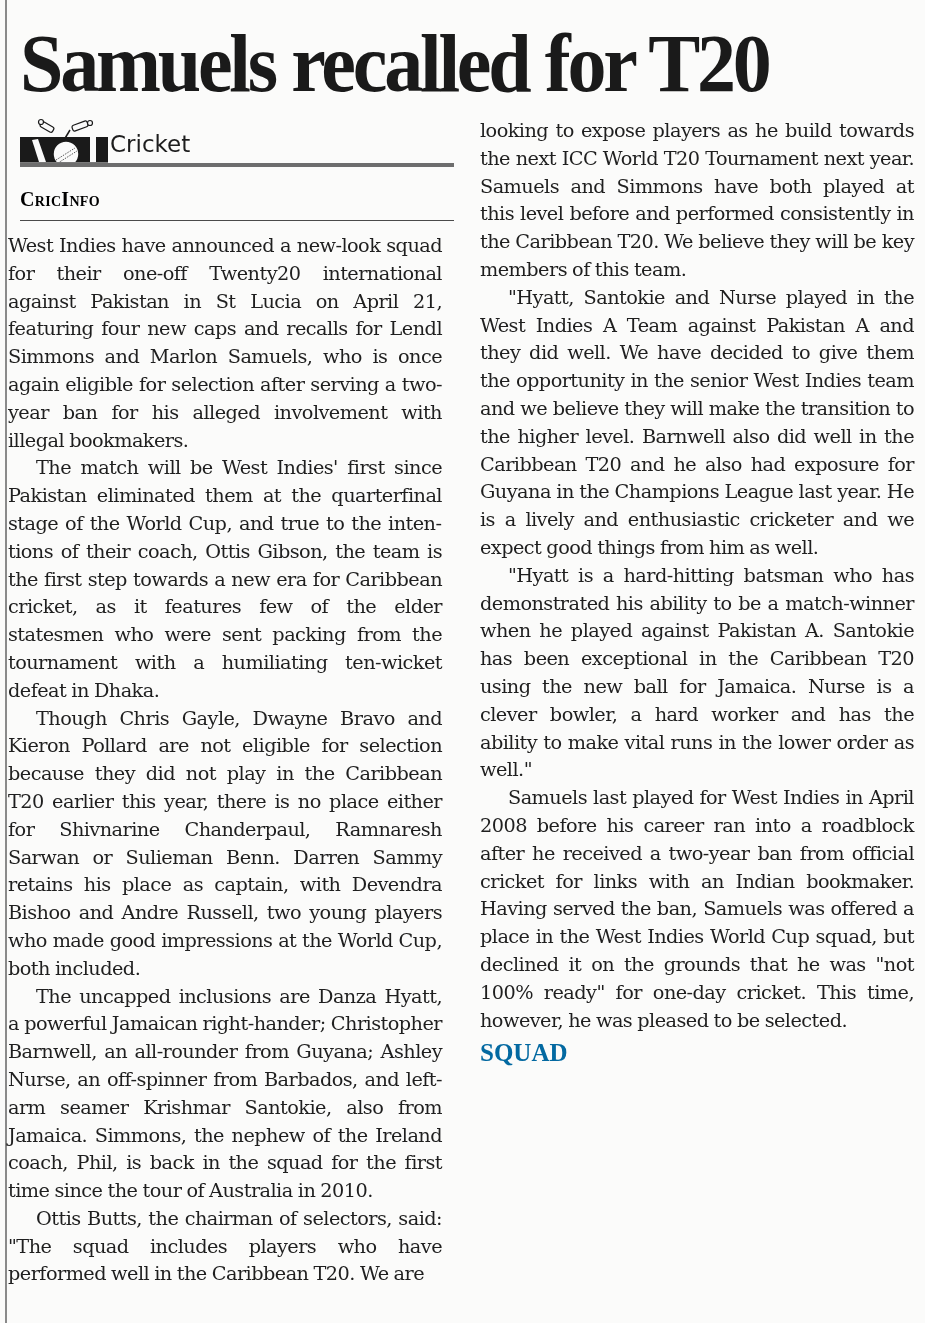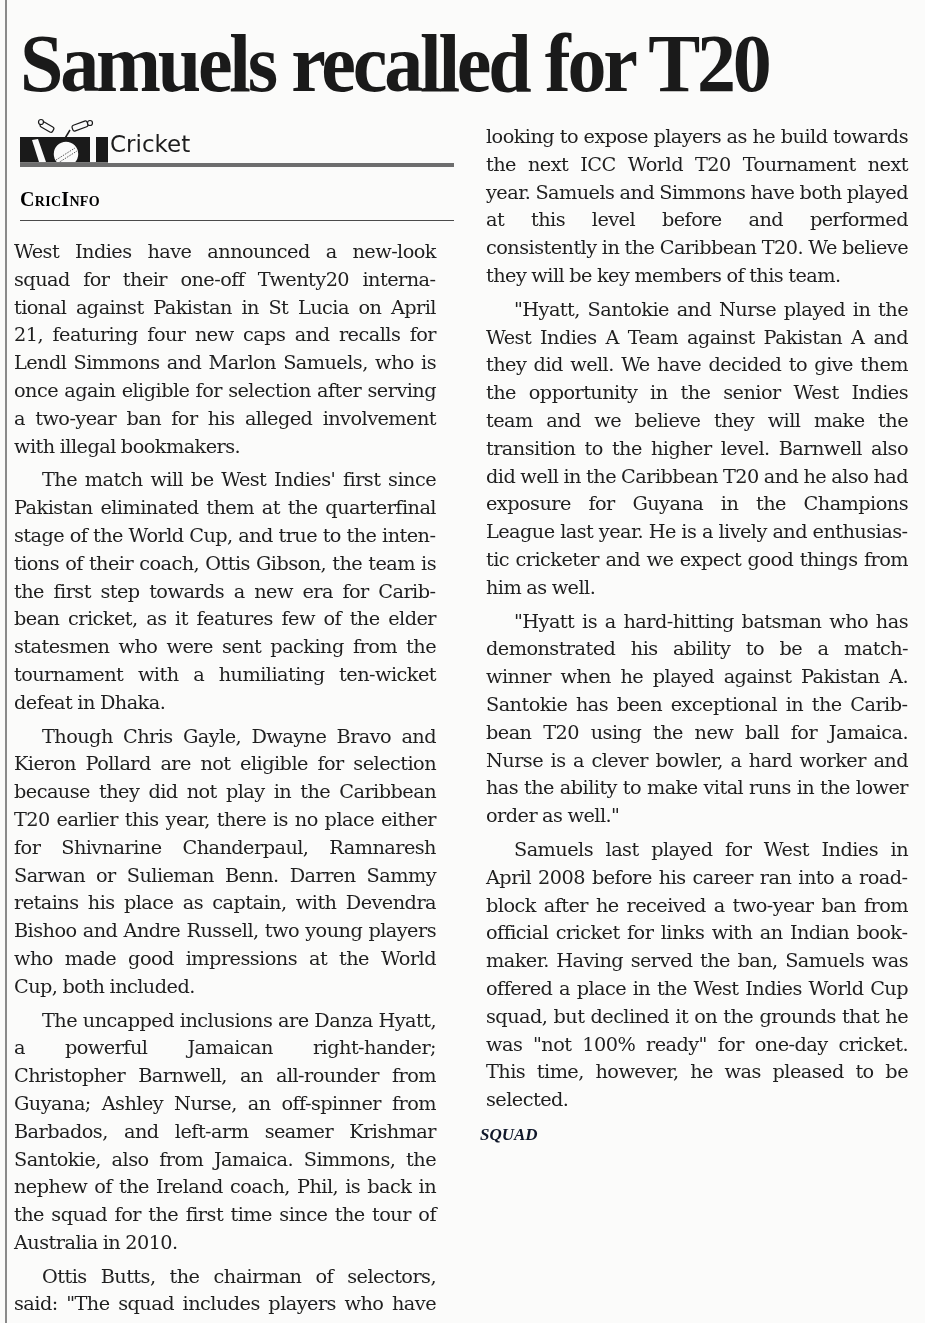--- a/index.html
+++ b/index.html
@@ -103,39 +103,38 @@
     left: 8px;
     top: 232px;
     width: 434px;
   }
   .col-right {
     left: 480px;
     top: 117px;
     width: 434px;
   }
   .column p {
-    margin: 6px;
+    margin: 0;
     text-indent: 28px;
     hyphens: manual;
   }
   .column p.first {
     text-indent: 0;
   }
   .column p.noindent {
     text-indent: 0;
   }
   .squad-heading {
     margin: 4px 0 0 0;
     font-family: "Liberation Serif", "DejaVu Serif", serif;
     font-weight: bold;
-    font-size: 17px;
+    font-size: 25px;
     line-height: 30px;
     letter-spacing: 0;
-    color: #0f172a;
-    font-style: italic;
+    color: #0369a1;
   }
 </style>
 </head>
 <body>
 
 <div class="left-rule"></div>
 
 <h1 class="headline">Samuels recalled for T20</h1>
 
 <div class="section-header">

